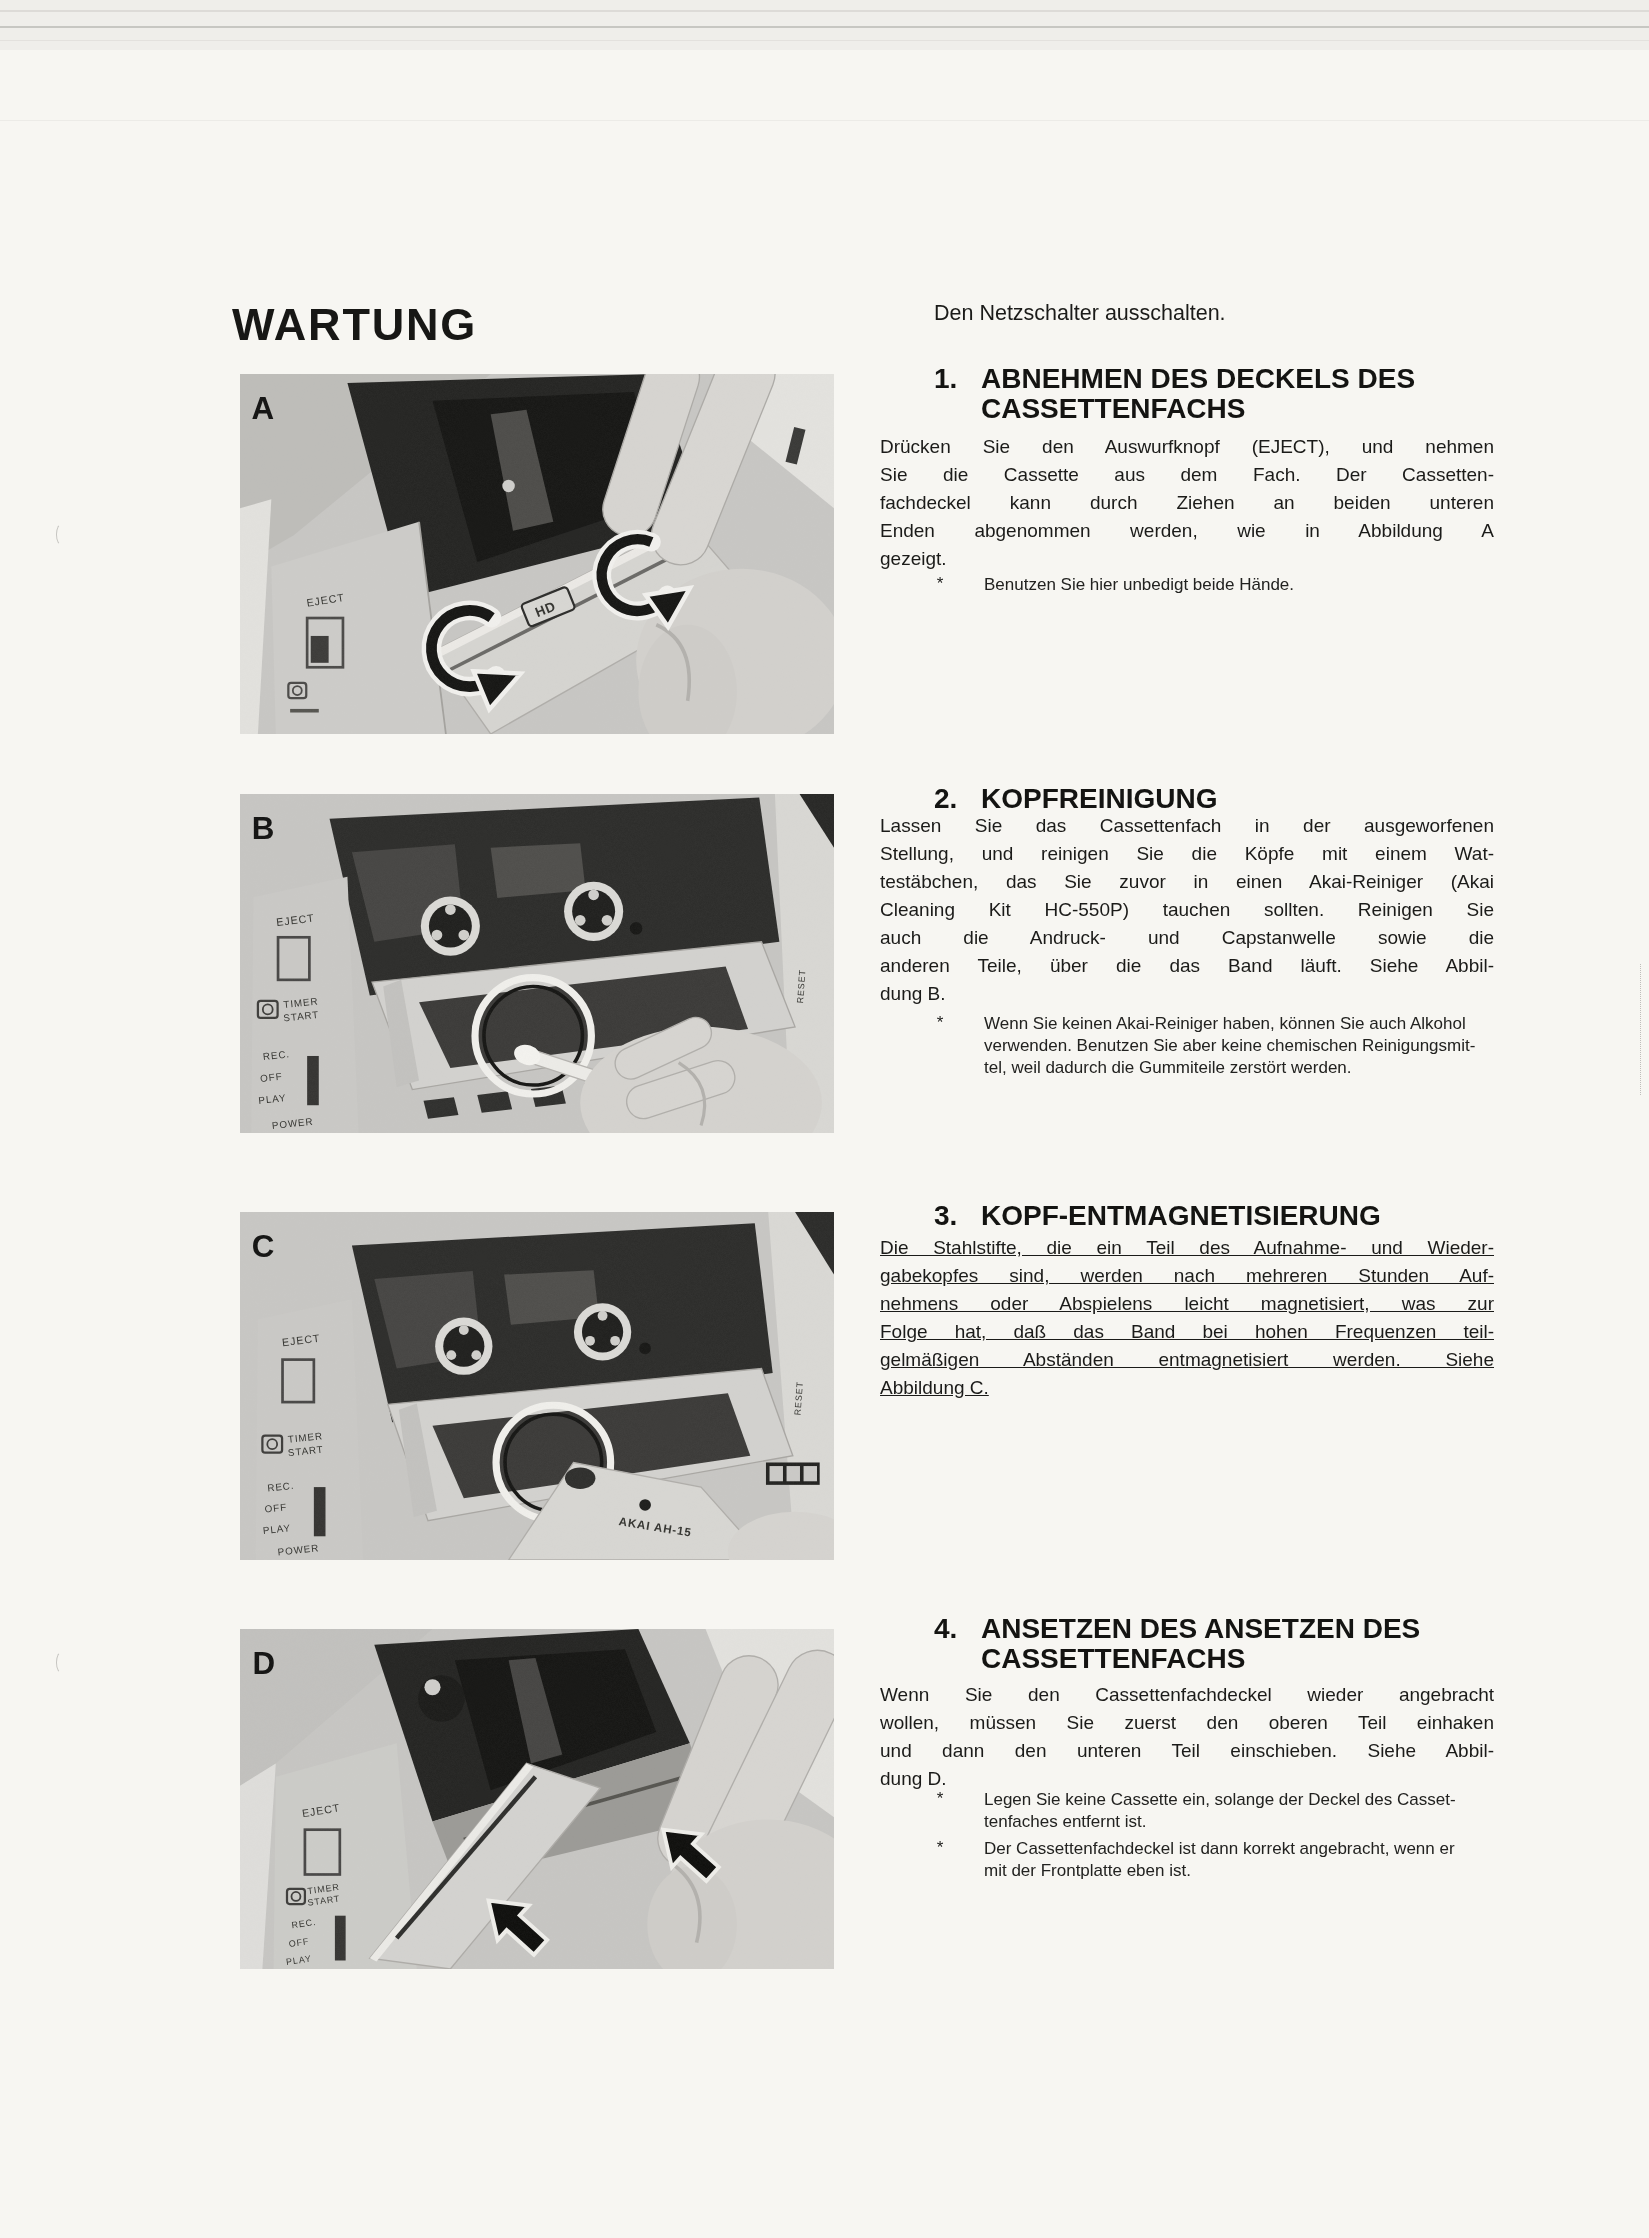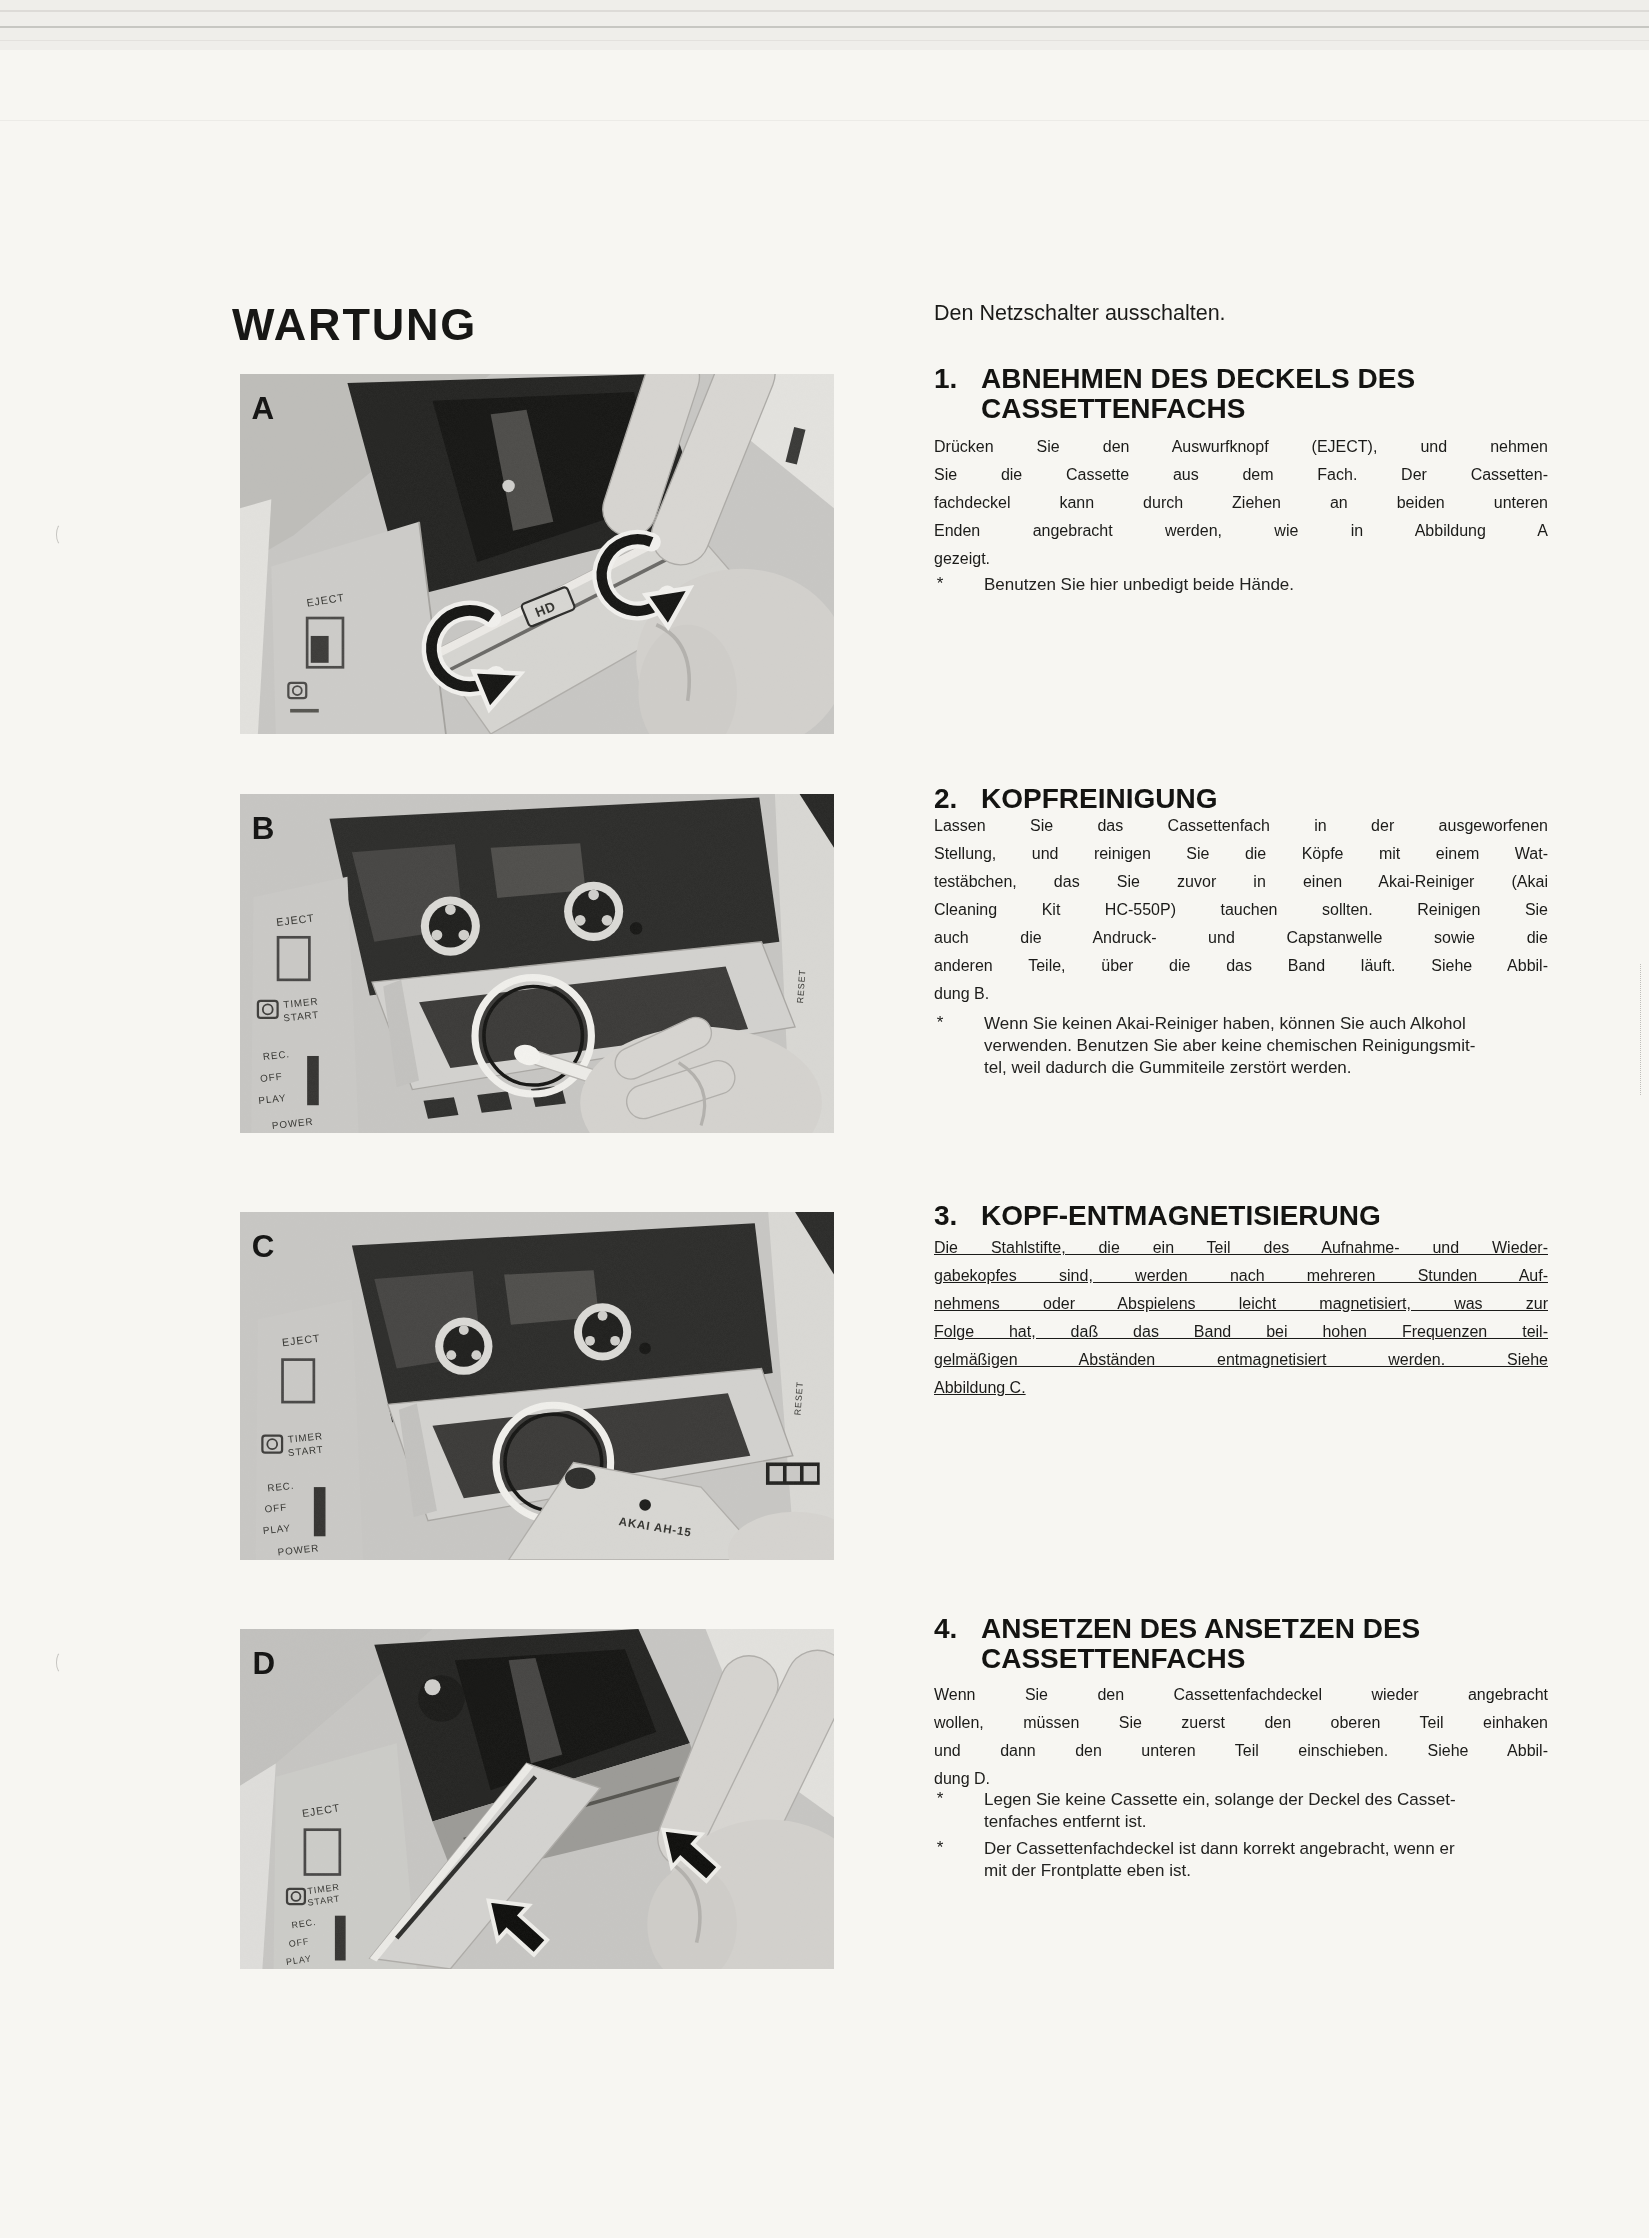--- a/index.html
+++ b/index.html
@@ -26,21 +26,21 @@
   }
   .intro { position:absolute; left:934px; top:301px; font-size:21.5px;text-align:right; }
 
   .sec-heading { position:absolute; left:934px; display:flex; font-size:28px; font-weight:bold; line-height:29.6px; color:#141412; }
   .sec-num { width:47px; flex:none; }
   #sec1-heading { top:364px; }
   #sec2-heading { top:784px; }
   #sec3-heading { top:1201px; }
   #sec4-heading { top:1614px; }
 
-  .body { position:absolute; left:934px; width:614px; font-size:16px; line-height:28px; }
+  .body { position:absolute; left:880px; width:614px; font-size:19px; line-height:28px; }
   #sec1-body { top:433px; }
   #sec2-body { top:812px; }
   #sec3-body { top:1234px;text-decoration:underline; }
   #sec4-body { top:1681px; }
   .bline { text-align:justify; text-align-last:justify; }
   .bline.last { text-align-last:left; }
 
   .notes { position:absolute; left:934px; width:614px; font-size:17px; line-height:22px; color:#222220; }
   #sec1-notes { top:574px; }
   #sec2-notes { top:1013px; }
@@ -418,21 +418,21 @@
     <div class="sec-num">1.</div>
     <div class="sec-lines">
       <div>ABNEHMEN DES DECKELS DES</div>
       <div>CASSETTENFACHS</div>
     </div>
   </div>
   <div class="body" id="sec1-body">
     <div class="bline">Drücken Sie den Auswurfknopf (EJECT), und nehmen</div>
     <div class="bline">Sie die Cassette aus dem Fach. Der Cassetten-</div>
     <div class="bline">fachdeckel kann durch Ziehen an beiden unteren</div>
-    <div class="bline">Enden angebracht werden, wie in Abbildung A</div>
+    <div class="bline">Enden abgenommen werden, wie in Abbildung A</div>
     <div class="bline last">gezeigt.</div>
   </div>
   <div class="notes" id="sec1-notes">
     <div class="note">
       <span class="ast">*</span>
       <div class="nline">Benutzen Sie hier unbedigt beide Hände.</div>
     </div>
   </div>
 
   <div class="sec-heading" id="sec2-heading">

